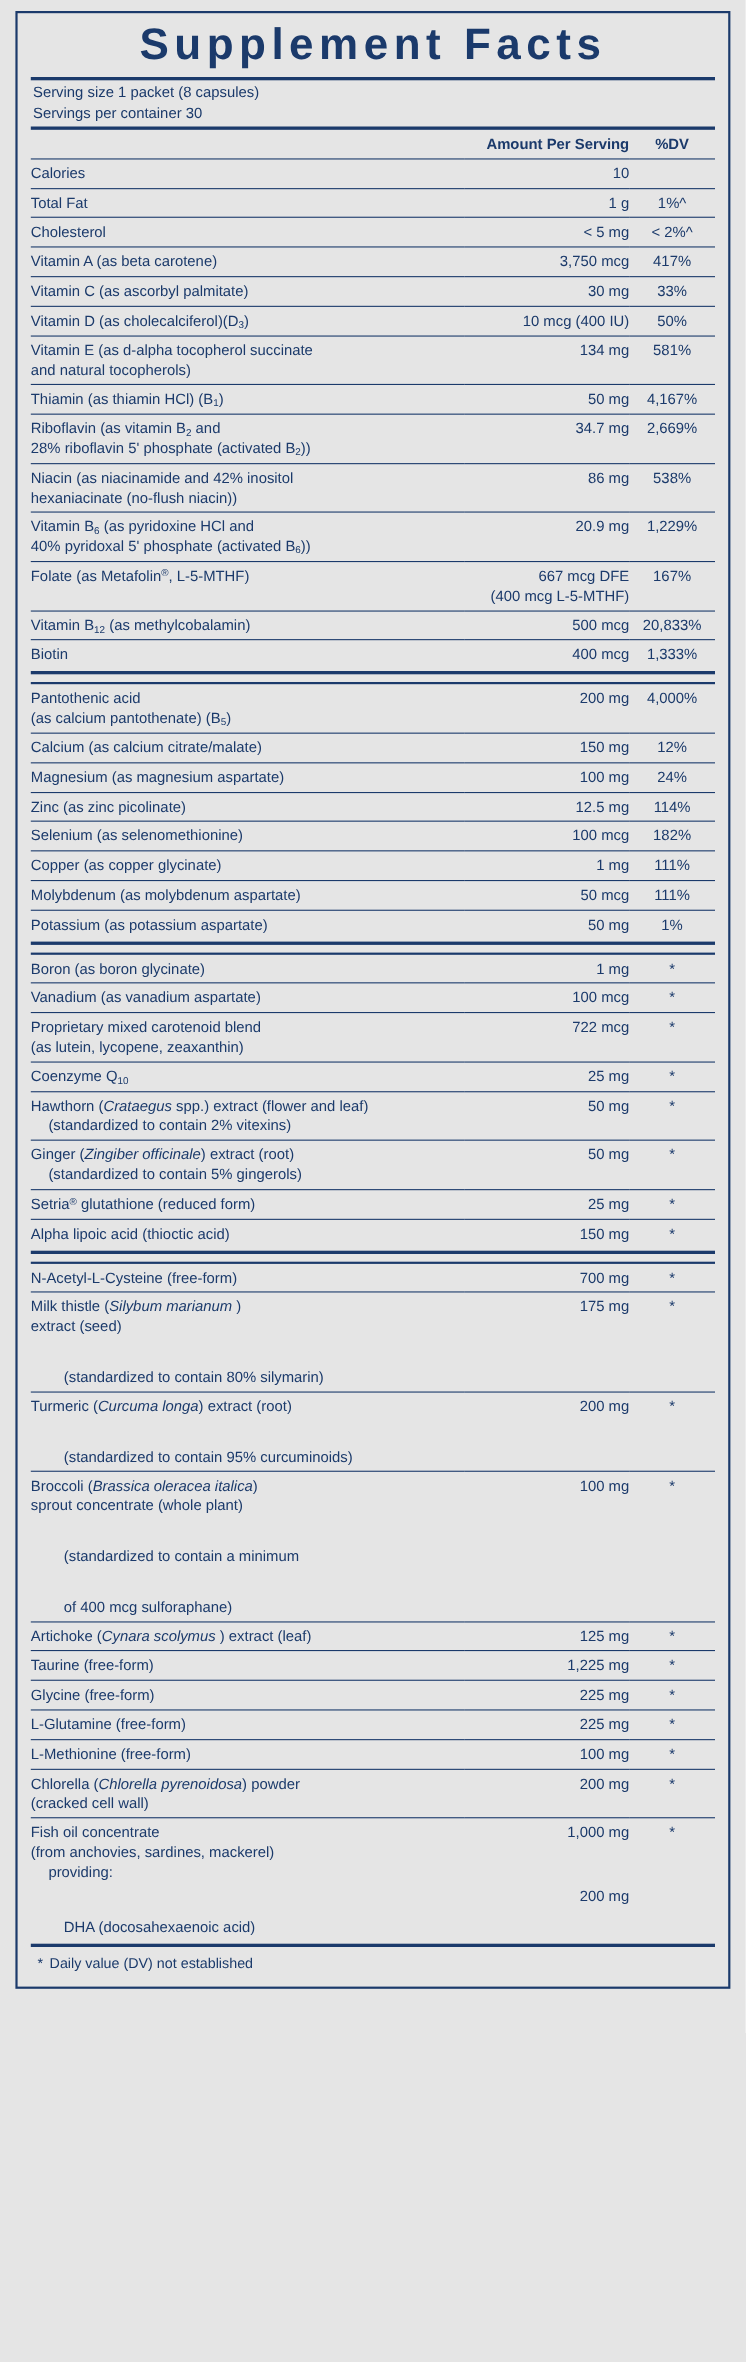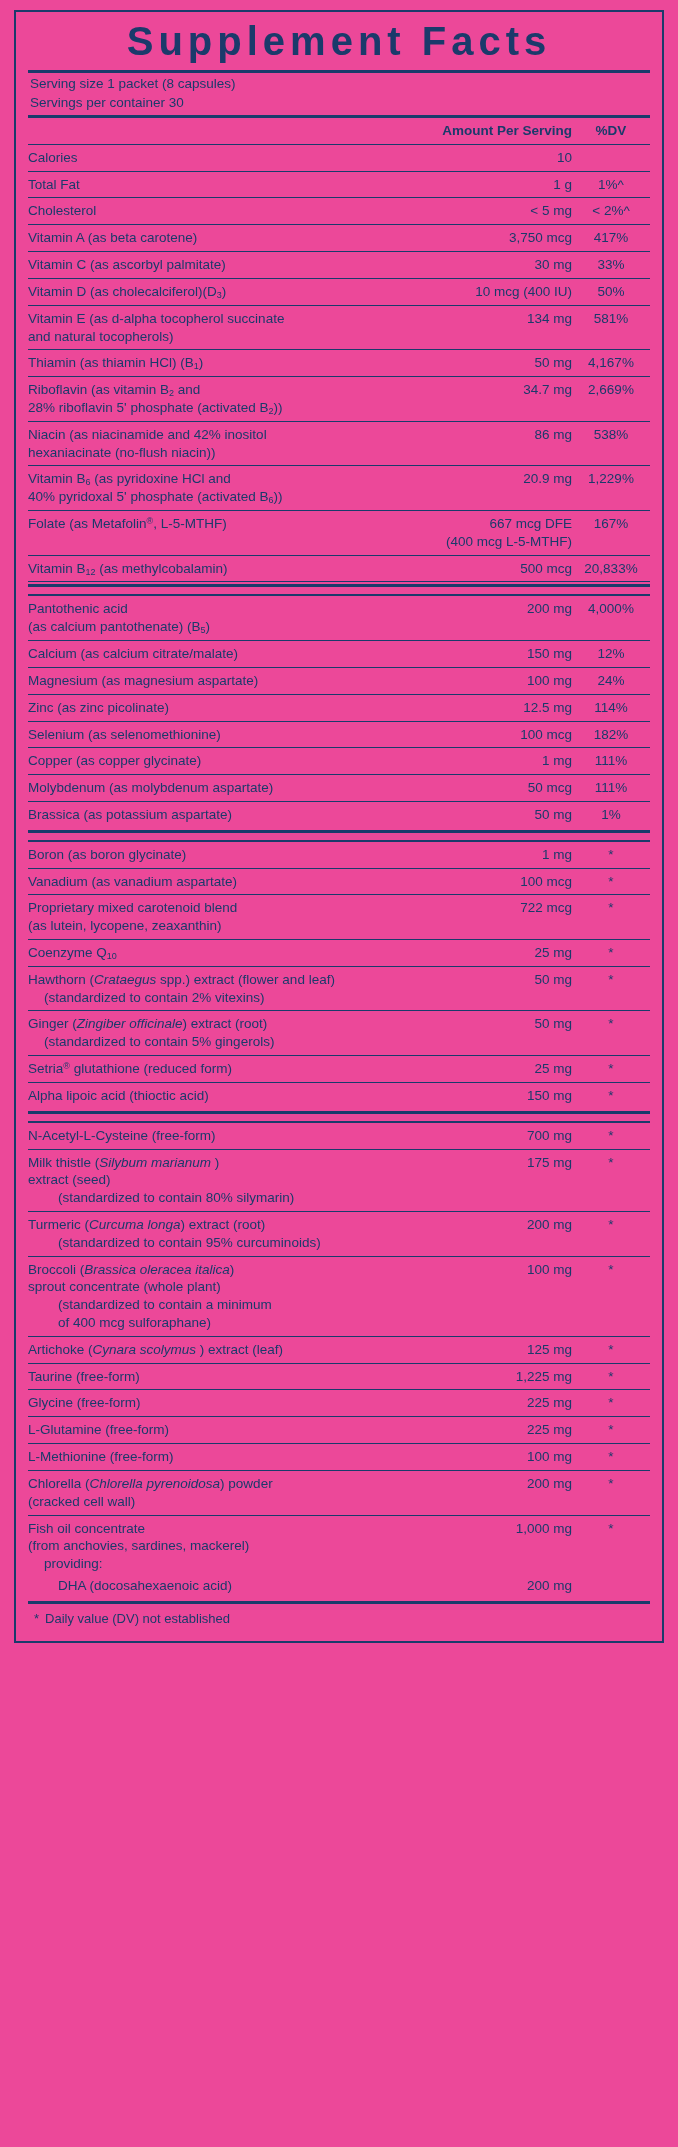--- a/index.html
+++ b/index.html
@@ -9,21 +9,21 @@
   }
   body {
     font-family: "Liberation Sans", sans-serif;
     color: #1b3a6b;
   }
   #panel {
     width: 678px;
     min-height: 2147px;
     box-sizing: border-box;
     padding: 10px 14px 10px 14px;
-    background: #ec4899;
+    background: #e5e5e5;
     position: relative;
   }
   .outer-frame {
     border: 2px solid #1b3a6b;
     box-sizing: border-box;
     padding: 6px 12px 10px 12px;
   }
   .title {
     font-size: 40px;
     font-weight: bold;
@@ -85,20 +85,21 @@
   tr.nb > td {
     border-bottom: none;
   }
   .sub {
     padding-left: 16px;
     display: block;
   }
   .sub2 {
     padding-left: 30px;
     display: block;
+    margin-top: 28px;
   }
   .ital {
     font-style: italic;
   }
   sub {
     font-size: 9px;
     vertical-align: baseline;
     position: relative;
     bottom: -2px;
   }
@@ -207,20 +208,25 @@
       <tr class="brow">
         <td class="name">Folate (as Metafolin<sup>®</sup>, L-5-MTHF)</td>
         <td class="amt amt-2">667 mcg DFE<br>(400 mcg L-5-MTHF)</td>
         <td class="dv">167%</td>
       </tr>
       <tr class="brow">
         <td class="name">Vitamin B<sub>12</sub> (as methylcobalamin)</td>
         <td class="amt">500 mcg</td>
         <td class="dv">20,833%</td>
       </tr>
+      <tr class="nb">
+        <td class="name">Biotin</td>
+        <td class="amt">400 mcg</td>
+        <td class="dv">1,333%</td>
+      </tr>
     </tbody>
       </table>
 
     <div class="rule-thick"></div>
     <div class="section-gap"></div>
     <div class="rule-med"></div>
 
     <table class="facts">
       <tbody>
           <tr class="brow">
@@ -252,21 +258,21 @@
         <td class="name">Copper (as copper glycinate)</td>
         <td class="amt">1 mg</td>
         <td class="dv">111%</td>
       </tr>
       <tr class="brow">
         <td class="name">Molybdenum (as molybdenum aspartate)</td>
         <td class="amt">50 mcg</td>
         <td class="dv">111%</td>
       </tr>
       <tr class="nb">
-        <td class="name">Brassica (as potassium aspartate)</td>
+        <td class="name">Potassium (as potassium aspartate)</td>
         <td class="amt">50 mg</td>
         <td class="dv">1%</td>
       </tr>
     </tbody>
       </table>
 
     <div class="rule-thick"></div>
     <div class="section-gap"></div>
     <div class="rule-med"></div>
 

